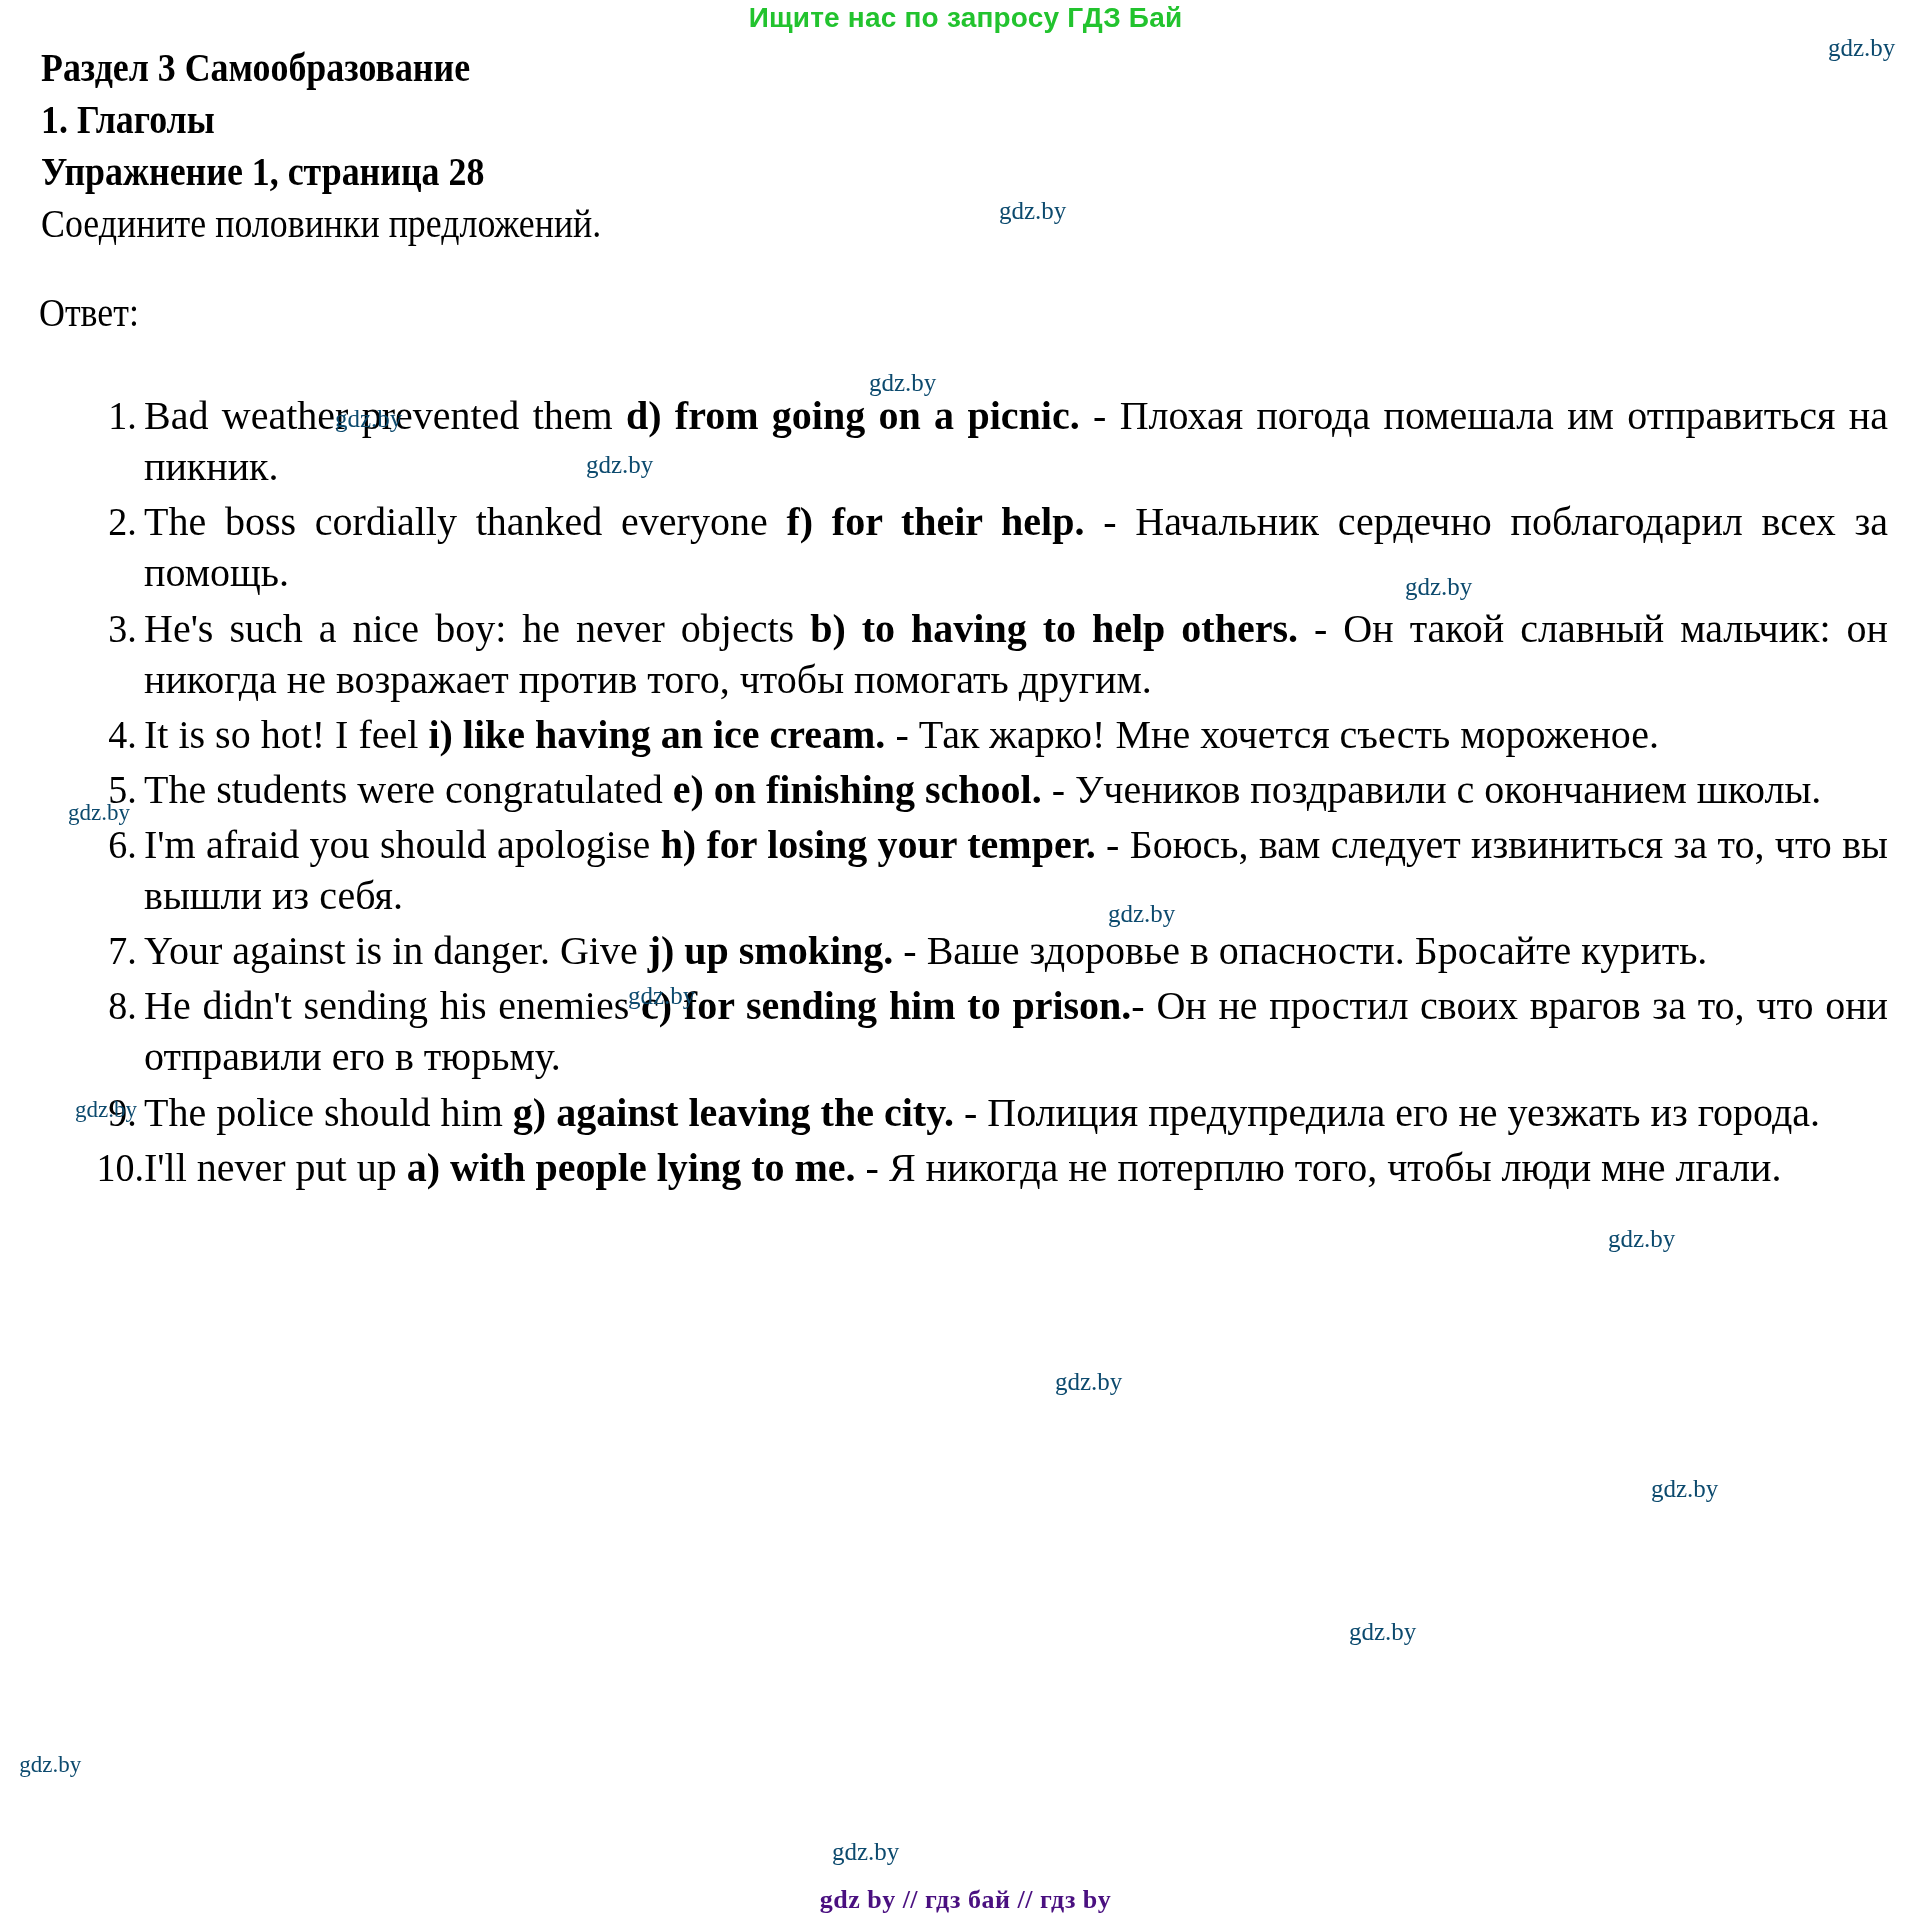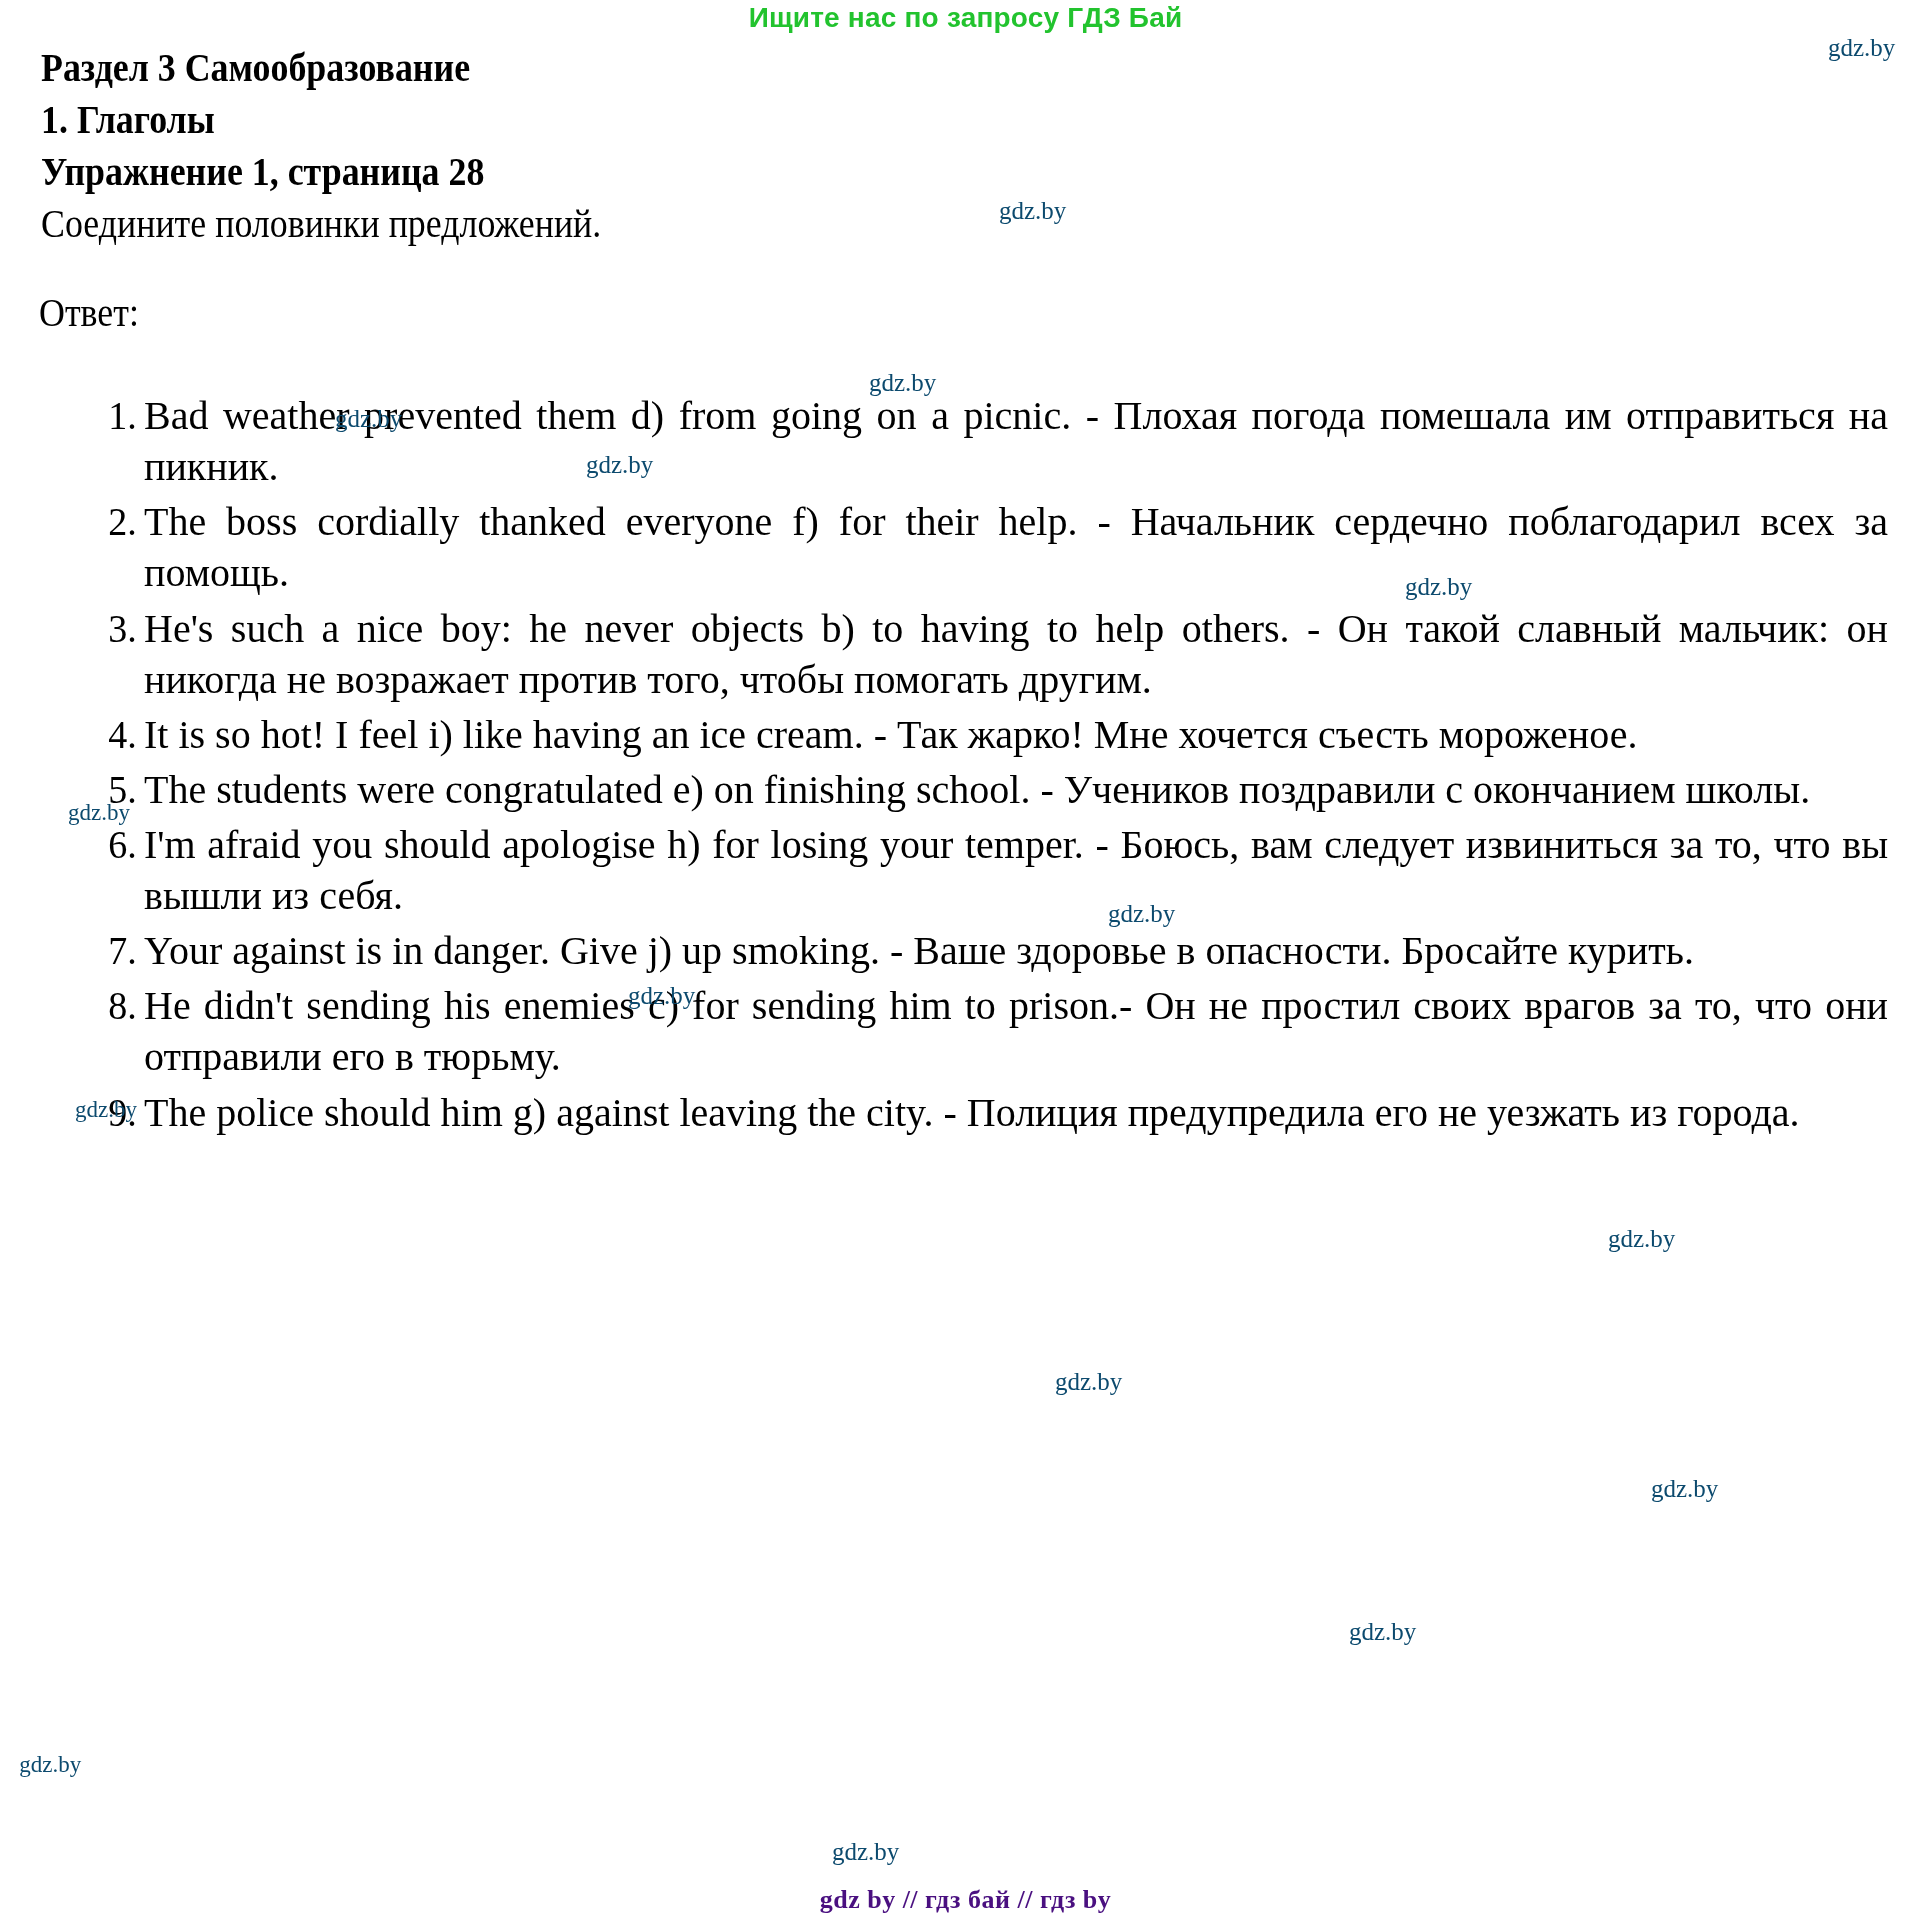--- a/index.html
+++ b/index.html
@@ -118,21 +118,21 @@
   }
   .body {
     flex: 1 1 auto;
     font-size: 40px;
     line-height: 1.28;
     text-align: justify;
     text-justify: inter-word;
     hyphens: none;
   }
   .body b {
-    font-weight: 400;
+    font-weight: 700;
   }
   .body .ru {
     font-weight: 400;
   }
 
   
   .footer {
     position: absolute;
     left: 0;
     top: 1885px;
@@ -191,20 +191,24 @@
         <div class="num">7.</div>
         <div class="body"><span>Your against is in danger. Give </span><b>j) up smoking.</b><span> - </span><span class="ru">Ваше здоровье в опасности. Бросайте курить.</span></div>
       </div>
       <div class="item">
         <div class="num">8.</div>
         <div class="body"><span>He didn't sending his enemies </span><b>c) for sending him to prison.</b><span>- </span><span class="ru">Он не простил своих врагов за то, что они отправили его в тюрьму.</span></div>
       </div>
       <div class="item">
         <div class="num">9.</div>
         <div class="body"><span>The police should him </span><b>g) against leaving the city.</b><span> - </span><span class="ru">Полиция предупредила его не уезжать из города.</span></div>
+      </div>
+      <div class="item">
+        <div class="num wide">10.</div>
+        <div class="body"><span>I'll never put up </span><b>a) with people lying to me.</b><span> - </span><span class="ru">Я никогда не потерплю того, чтобы люди мне лгали.</span></div>
       </div>
     </div>
 
 </div>
 
 <div class="wm-layer">
     <div class="wm" style="left: 1828px; top: 35px; font-size: 25px;">gdz.by</div>
     <div class="wm" style="left: 999px; top: 198px; font-size: 25px;">gdz.by</div>
     <div class="wm" style="left: 869px; top: 370px; font-size: 25px;">gdz.by</div>
     <div class="wm" style="left: 335px; top: 406px; font-size: 25px;">gdz.by</div>

